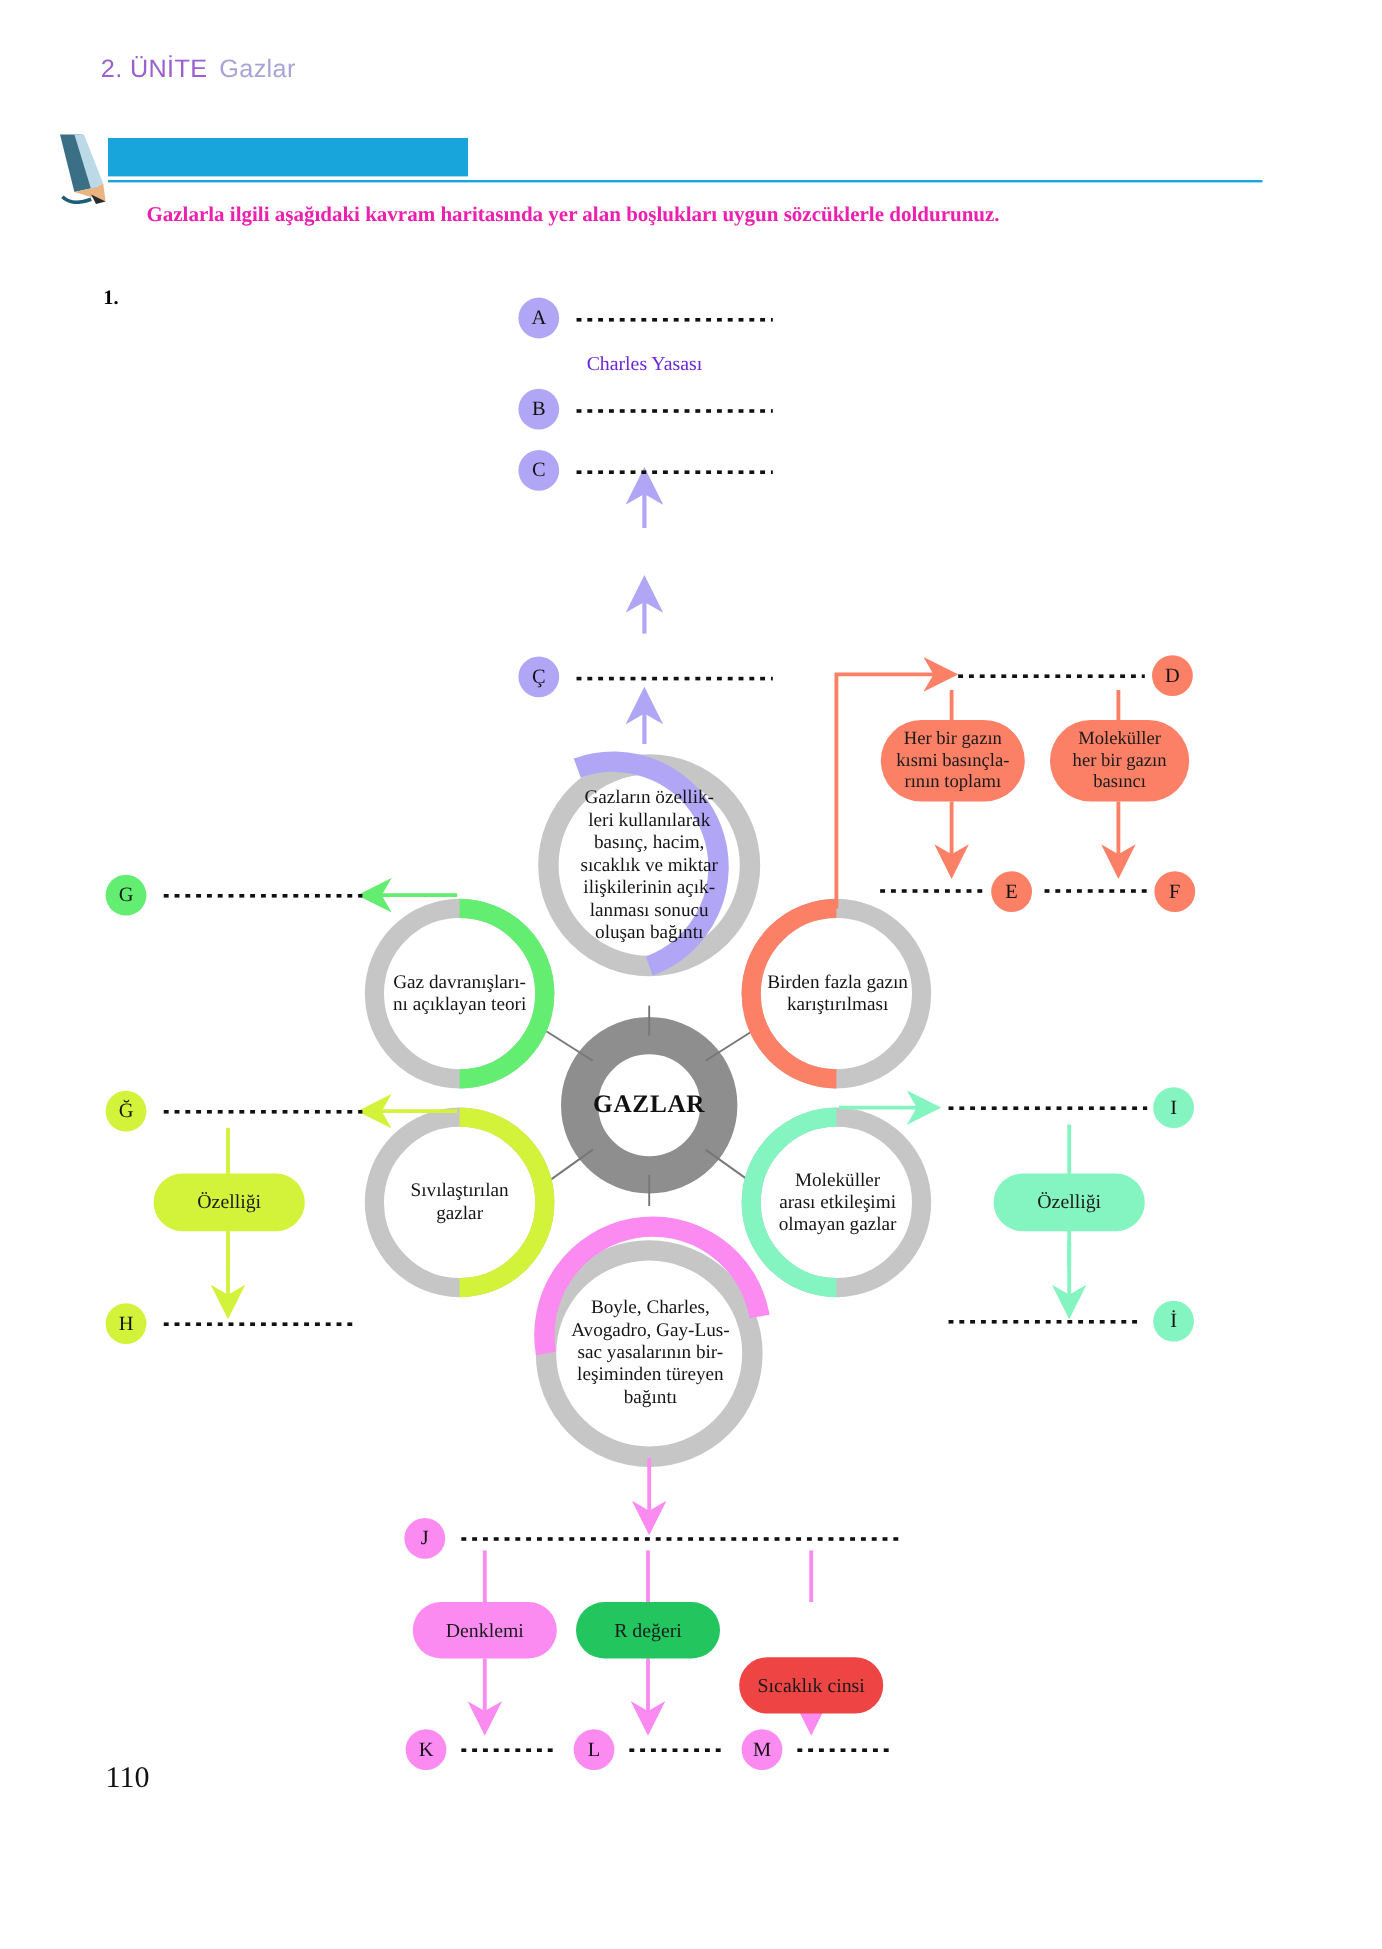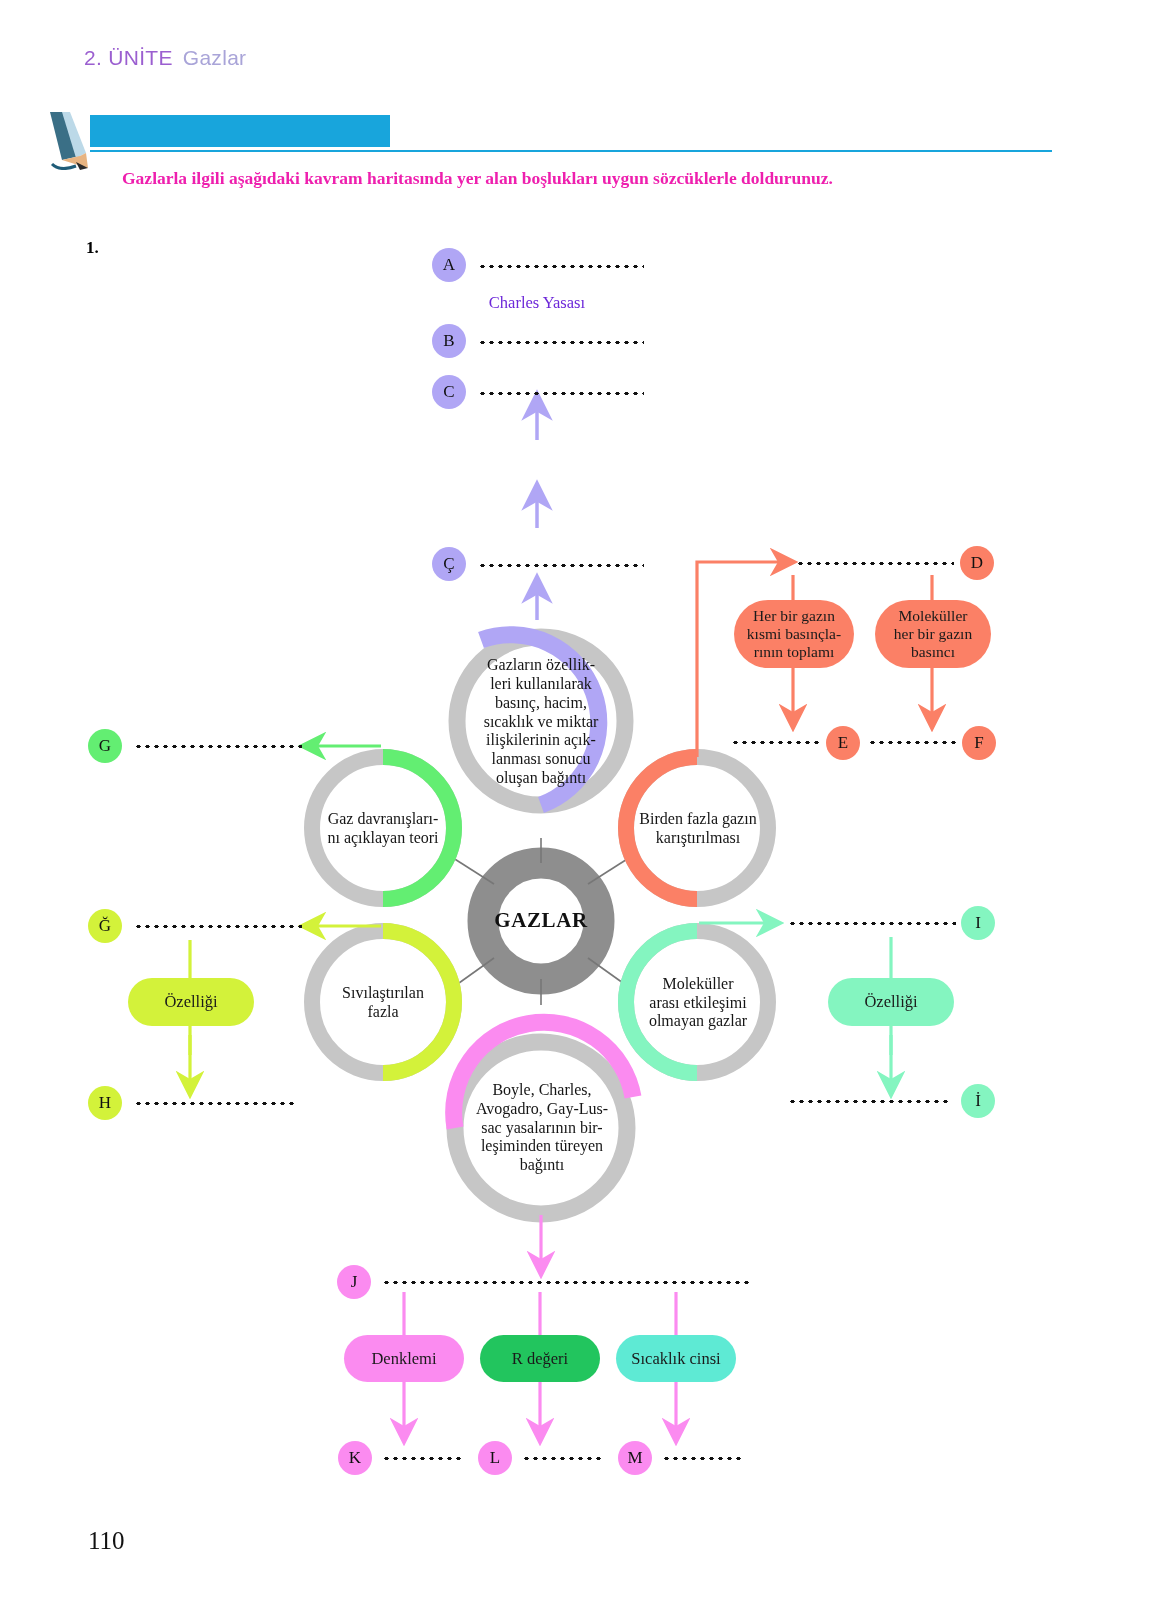--- a/index.html
+++ b/index.html
@@ -41,21 +41,21 @@
   #instruction{
     position:absolute;left:122px;top:168px;width:900px;
     color:#ee1fae;font-weight:bold;font-size:17.5px;
     font-family:"Liberation Serif",serif;
   }
 
   
   #q-number{position:absolute;left:86px;top:238px;font-weight:bold;font-size:17px;}
 
   
-  #page-number{position:absolute;left:88px;top:1527px;font-size:25px;color:#111;font-family:Liberation Serif, serif;}
+  #page-number{position:absolute;left:88px;top:1468px;font-size:25px;color:#111;font-family:Liberation Serif, serif;}
 
   
   .bubble{
     position:absolute;border-radius:999px;display:flex;
     align-items:center;justify-content:center;text-align:center;
     font-size:16.5px;color:#1a1a1a;line-height:1.18;box-sizing:border-box;
   }
   .tag{
     position:absolute;border-radius:50%;display:flex;
     align-items:center;justify-content:center;
@@ -218,21 +218,21 @@
 basınç, hacim,
 sıcaklık ve miktar
 ilişkilerinin açık-
 lanması sonucu
 oluşan bağıntı</div>
 
   <div class="ring-label" style="left:312px;top:798px;width:142px;height:62px;white-space:pre-line;">Gaz davranışları-
 nı açıklayan teori</div>
 
   <div class="ring-label" style="left:316px;top:975px;width:134px;height:56px;white-space:pre-line;">Sıvılaştırılan
-fazla</div>
+gazlar</div>
 
   <div class="ring-label" style="left:625px;top:798px;width:146px;height:62px;white-space:pre-line;">Birden fazla gazın
 karıştırılması</div>
 
   <div class="ring-label" style="left:455px;top:1064px;width:174px;height:128px;white-space:pre-line;">Boyle, Charles,
 Avogadro, Gay-Lus-
 sac yasalarının bir-
 leşiminden türeyen
 bağıntı</div>
 
@@ -275,21 +275,21 @@
   <div class="bubble" style="left:828px;top:978px;width:126px;height:48px;background:#84f5c0;">Özelliği</div>
 
   <div class="dotline" style="left:788px;top:1100px;width:162px;"></div>
   <div class="tag" style="left:961px;top:1084px;background:#84f5c0;">İ</div>
 
   <div class="tag" style="left:337px;top:1265px;background:#fb8bf0;">J</div>
   <div class="dotline" style="left:382px;top:1281px;width:368px;"></div>
 
   <div class="bubble" style="left:344px;top:1335px;width:120px;height:47px;background:#fb8bf0;">Denklemi</div>
   <div class="bubble" style="left:480px;top:1335px;width:120px;height:47px;background:#22c55e;">R değeri</div>
-  <div class="bubble" style="left:616px;top:1335px;width:120px;height:47px;background:#5eead4;">Sıcaklık cinsi</div>
+  <div class="bubble" style="left:616px;top:1381px;width:120px;height:47px;background:#ef4444;">Sıcaklık cinsi</div>
 
   <div class="tag" style="left:338px;top:1441px;background:#fb8bf0;">K</div>
   <div class="dotline" style="left:382px;top:1457px;width:80px;"></div>
 
   <div class="tag" style="left:478px;top:1441px;background:#fb8bf0;">L</div>
   <div class="dotline" style="left:522px;top:1457px;width:80px;"></div>
 
   <div class="tag" style="left:618px;top:1441px;background:#fb8bf0;">M</div>
   <div class="dotline" style="left:662px;top:1457px;width:80px;"></div>
 

